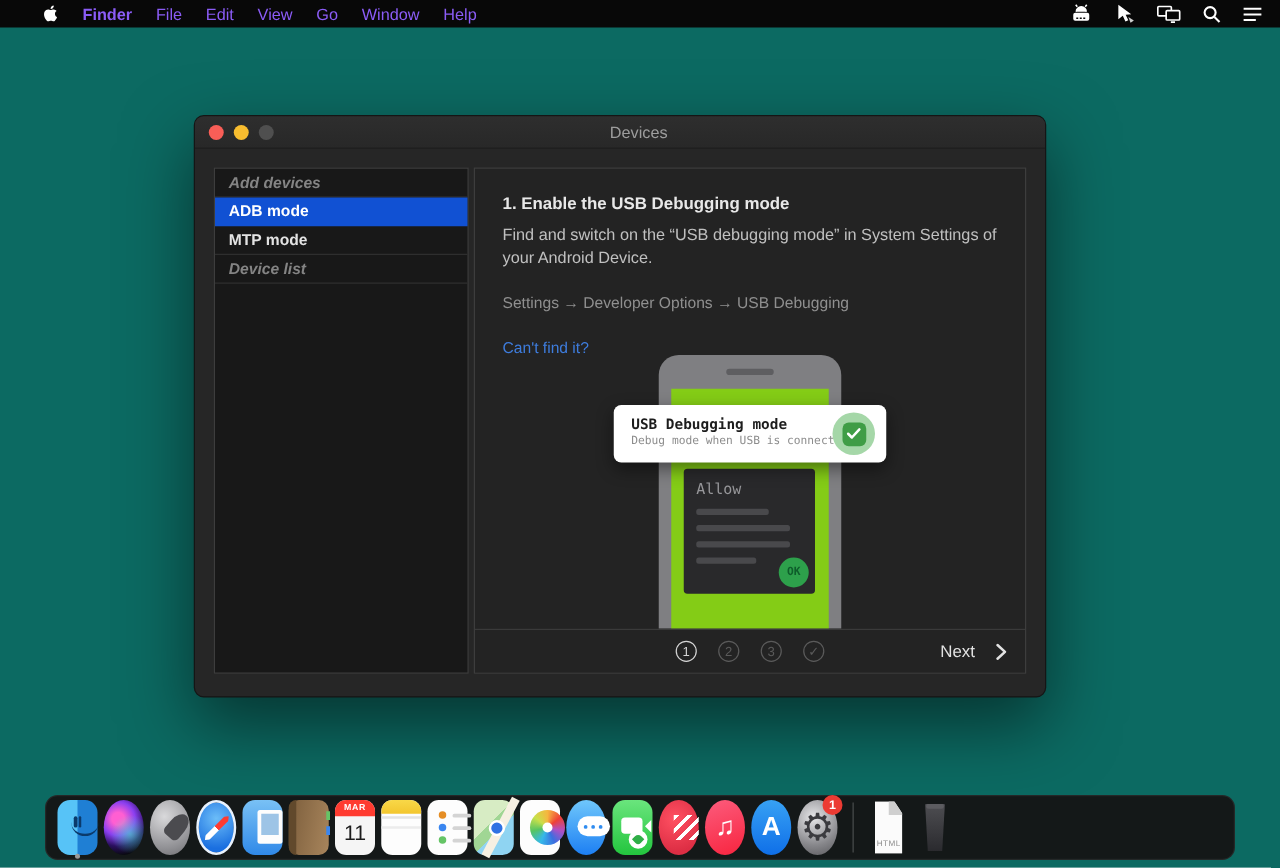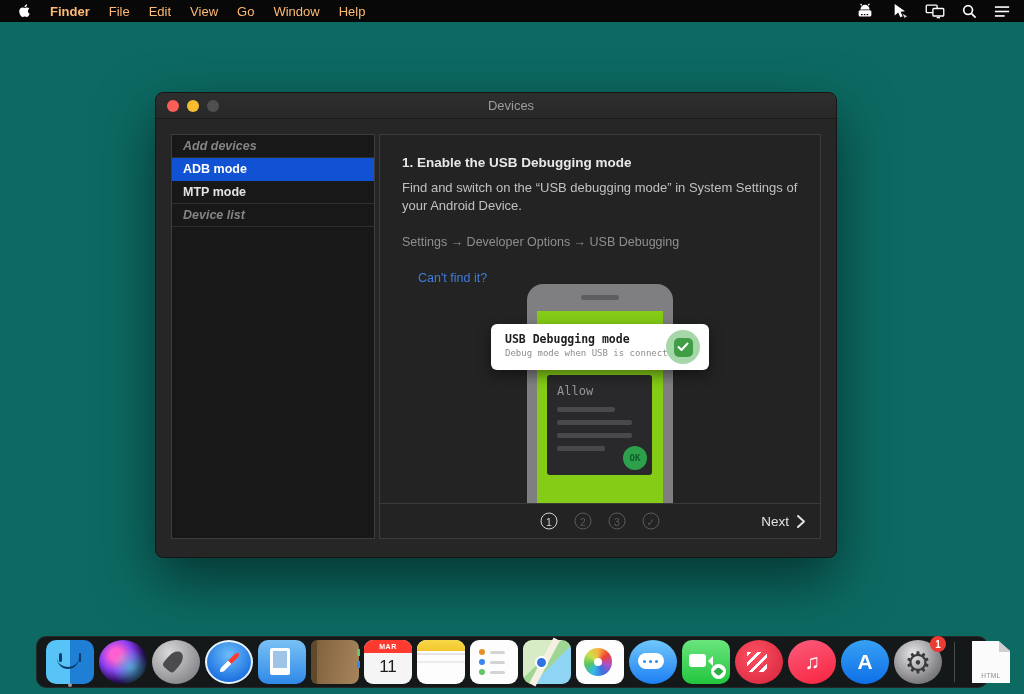--- a/index.html
+++ b/index.html
@@ -2,21 +2,21 @@
 <html><head>
 <meta charset="utf-8">
 <style>
   * { margin:0; padding:0; box-sizing:border-box; }
   html,body { width:1024px; height:694px; overflow:hidden; }
   body { font-family:"Liberation Sans", sans-serif; }
   .screen { position:relative; width:1024px; height:694px; background:#0C6A62; overflow:hidden; }
 
   
   .menubar { position:absolute; top:0; left:0; right:0; height:22px; background:#080808;
-             display:flex; align-items:center; justify-content:space-between; color:#fdba74; font-size:13px; }
+             display:flex; align-items:center; justify-content:space-between; color:#8b5cf6; font-size:13px;padding-left:16px; }
   .menubar-left { display:flex; align-items:center; gap:19px; padding-left:18px; }
   .menubar-left .app-name { font-weight:bold; }
   .menu-item { cursor:default; }
   .menubar-right { display:flex; align-items:center; gap:17px; padding-right:14px; }
   .menubar-right svg { display:block; }
 
   
   .window { position:absolute; left:155px; top:92px; width:682px; height:466px; background:#262626;
             border-radius:8px; border:1px solid #151515; box-shadow:0 22px 55px rgba(0,0,0,.5); }
   .titlebar { position:relative; height:26px; background:linear-gradient(#2e2e2e,#282828);
@@ -37,21 +37,21 @@
   .side-item.dim { color:#848484;font-style:italic; }
   .side-item.selected { background:#1151D3; color:#ffffff; border-bottom:none; }
 
   
   .main { position:absolute; left:223px; top:41px; width:442px; height:405px;
           background:#232323; border:1px solid #3d3d3d; overflow:hidden; }
   .main-text { padding:20px 22px 0 22px; }
   .heading { color:#e8e8e8; font-size:13.5px; font-weight:bold; margin-bottom:9px; }
   .body-text { color:#c0c0c0; font-size:13px; line-height:18px; max-width:400px; margin-bottom:20px; }
   .breadcrumb { color:#8f8f8f; font-size:12.5px; margin-bottom:22px; }
-  .link { color:#3E7CDC; font-size:12.5px; cursor:pointer;margin-left:16px; }
+  .link { color:#3E7CDC; font-size:12.5px; cursor:pointer; }
 
   
   .phone { position:absolute; left:50%; transform:translateX(-50%); top:149px; bottom:35px; width:146px;
            background:#7f7f82; border-radius:16px 16px 0 0; }
   .speaker { position:absolute; top:11px; left:50%; transform:translateX(-50%); width:38px; height:5px;
              border-radius:3px; background:#5e5e61; }
   .phone-screen { position:absolute; left:10px; right:10px; top:27px; bottom:0; background:#84cc16; }
   .allow-dialog { position:absolute; left:10px; right:11px; top:64px; height:100px; background:#29292b;
                   border-radius:3px; padding:9px 10px; }
   .allow-title { font-family:"DejaVu Sans Mono", monospace; font-size:12px; color:#97979a; margin-bottom:9px; }
@@ -74,27 +74,27 @@
 
   
   .footer { position:absolute; left:0; right:0; bottom:0; height:35px; border-top:1px solid #3a3a3a;
             background:#232323; z-index:6; }
   .stepper { position:absolute; left:50%; top:50%; transform:translate(-50%,-50%);
              display:flex; gap:17px; align-items:center; }
   .step { width:17px; height:17px; border-radius:50%; border:1.5px solid #5a5a5a; color:#5a5a5a;
           font-size:10.5px; display:flex; align-items:center; justify-content:center; }
   .step.active { border-color:#d3d3d3; color:#d3d3d3; }
   .next-btn { position:absolute; right:14px; top:50%; transform:translateY(-50%);
-              display:flex; align-items:center; gap:7px; color:#e2e2e2; font-size:13.5px; cursor:pointer; }
+              display:flex; align-items:center; gap:16px; color:#e2e2e2; font-size:13.5px; cursor:pointer; }
 
   
   .dock { position:absolute; left:36px; top:636px; width:952px; height:52px;
           background:rgba(21,21,21,.96); border:1px solid rgba(255,255,255,.07); border-radius:10px;
           display:flex; align-items:center; gap:5px; padding:0 9px; }
-  .dock-item { position:relative; width:48px; height:44px; flex:0 0 auto; }
+  .dock-item { position:relative; width:32px; height:44px; flex:0 0 auto; }
   .running-dot { position:absolute; bottom:-3px; left:50%; transform:translateX(-50%);
                  width:4px; height:4px; border-radius:50%; background:#9a9a9a; }
   .dock-divider { width:1px; height:40px; background:rgba(255,255,255,.22); margin:0 7px; flex:0 0 auto; }
 
   .ic { position:absolute; inset:0; }
   
   .ic-finder { border-radius:10px; background:linear-gradient(90deg,#57c3f7 0 49%,#1f7fd4 51% 100%); }
   .ic-finder i { position:absolute; top:13px; width:2.5px; height:9px; background:#0b3a6b; border-radius:2px; }
   .ic-finder .el { left:13px; } .ic-finder .er { right:13px; }
   .ic-finder .sm { position:absolute; left:11px; top:16px; width:22px; height:13px;

